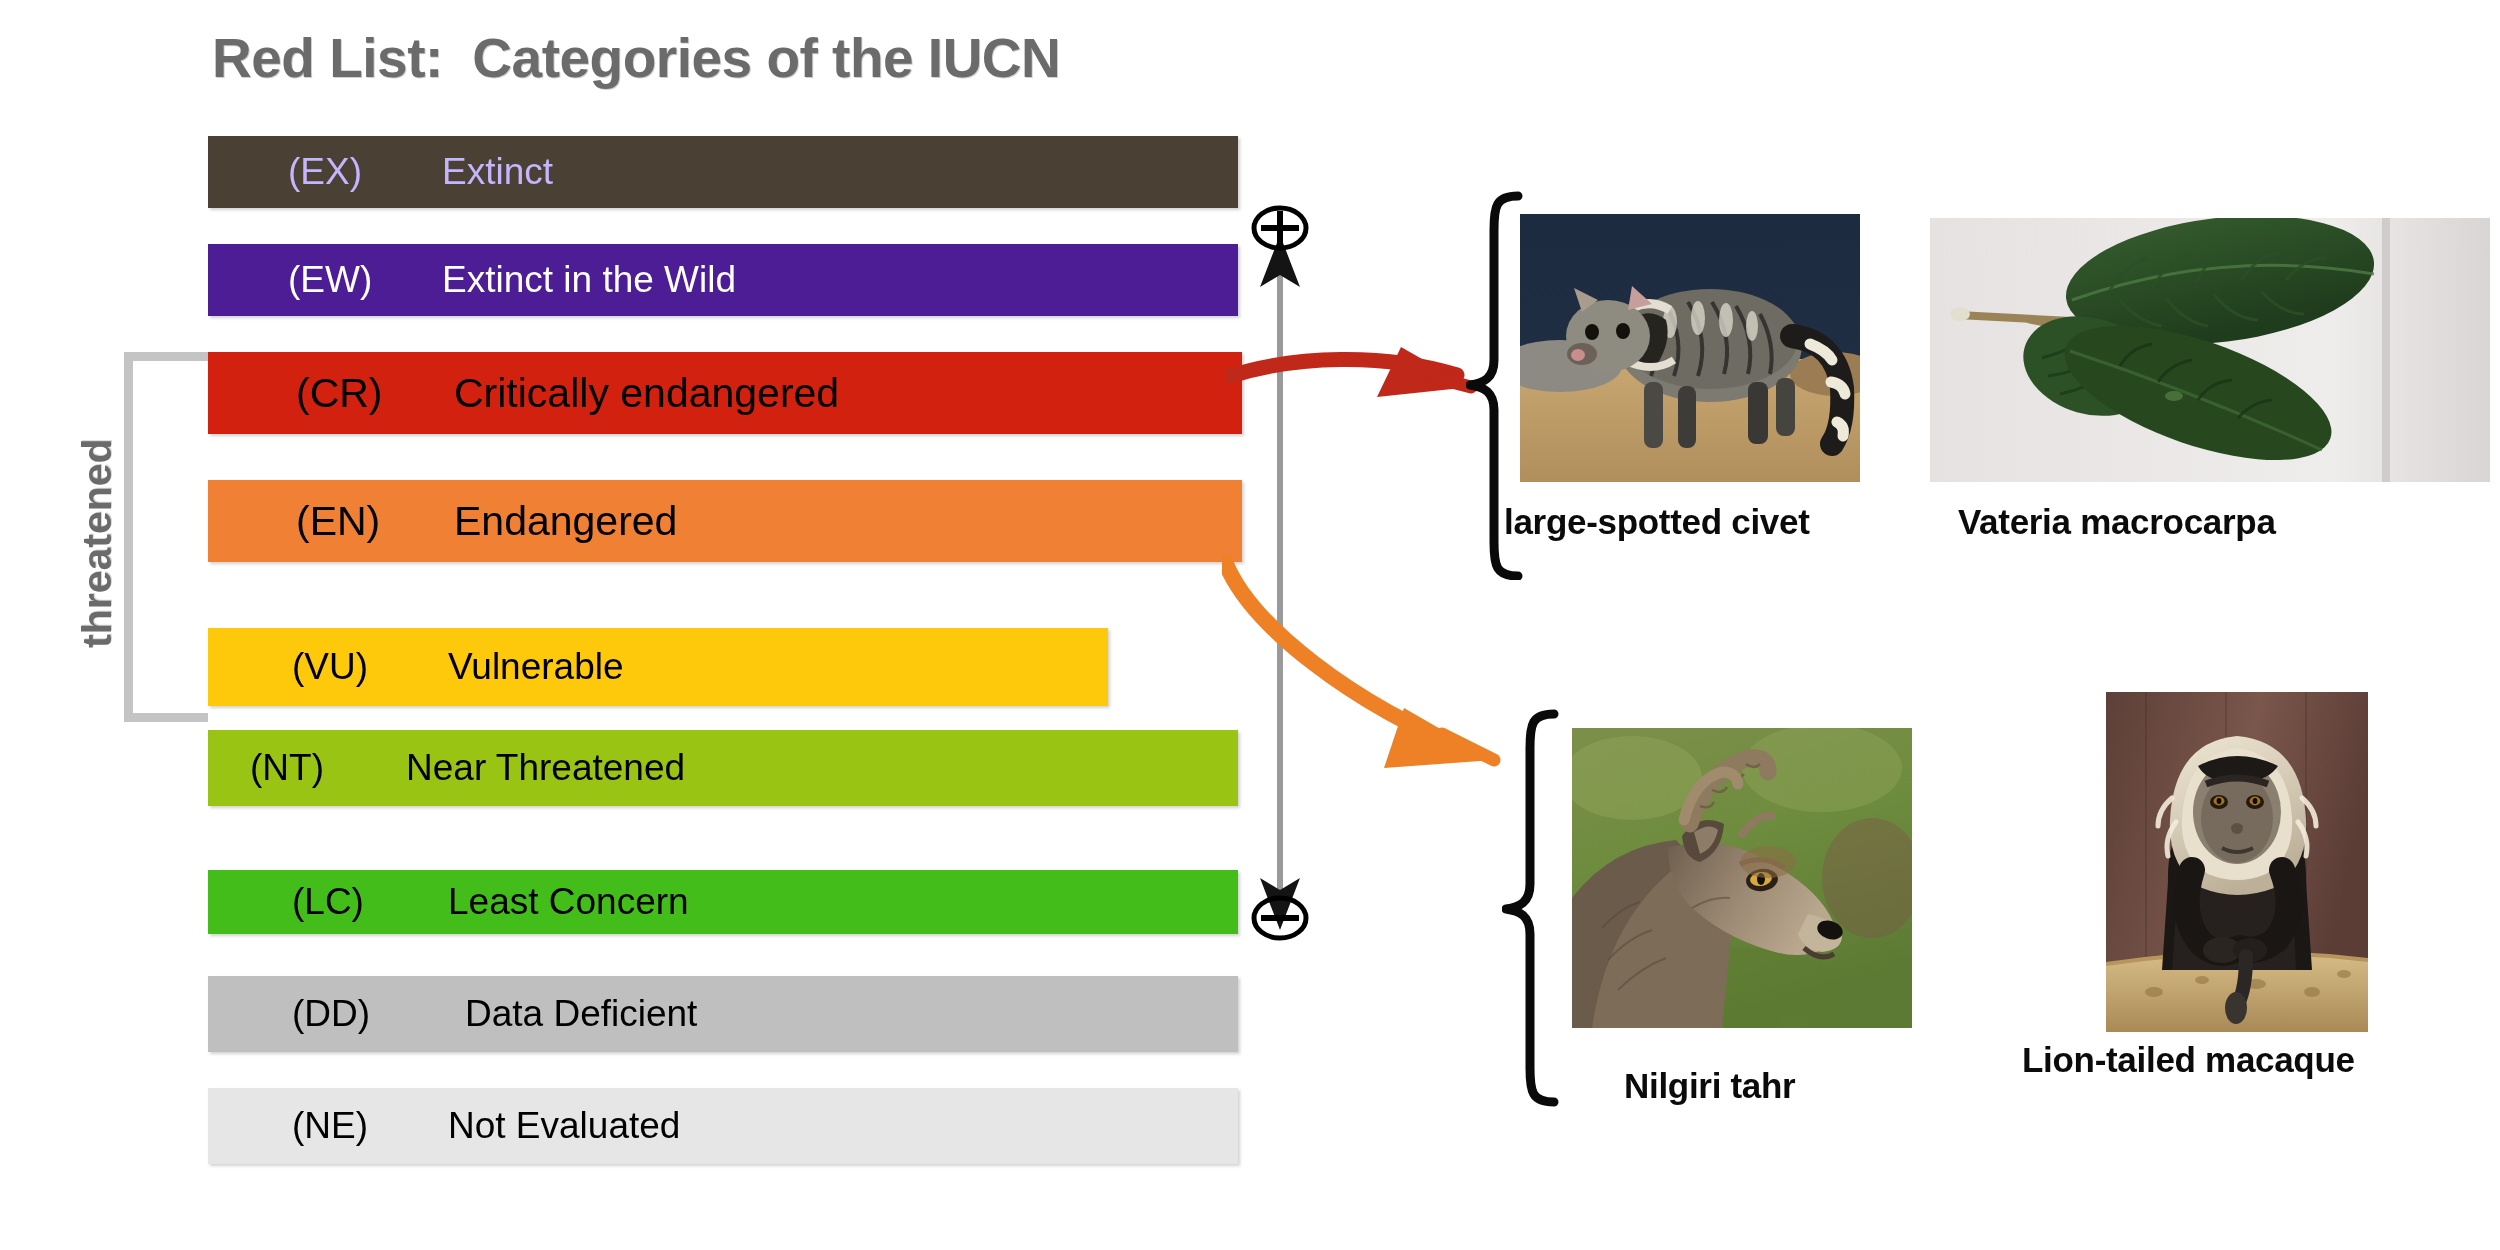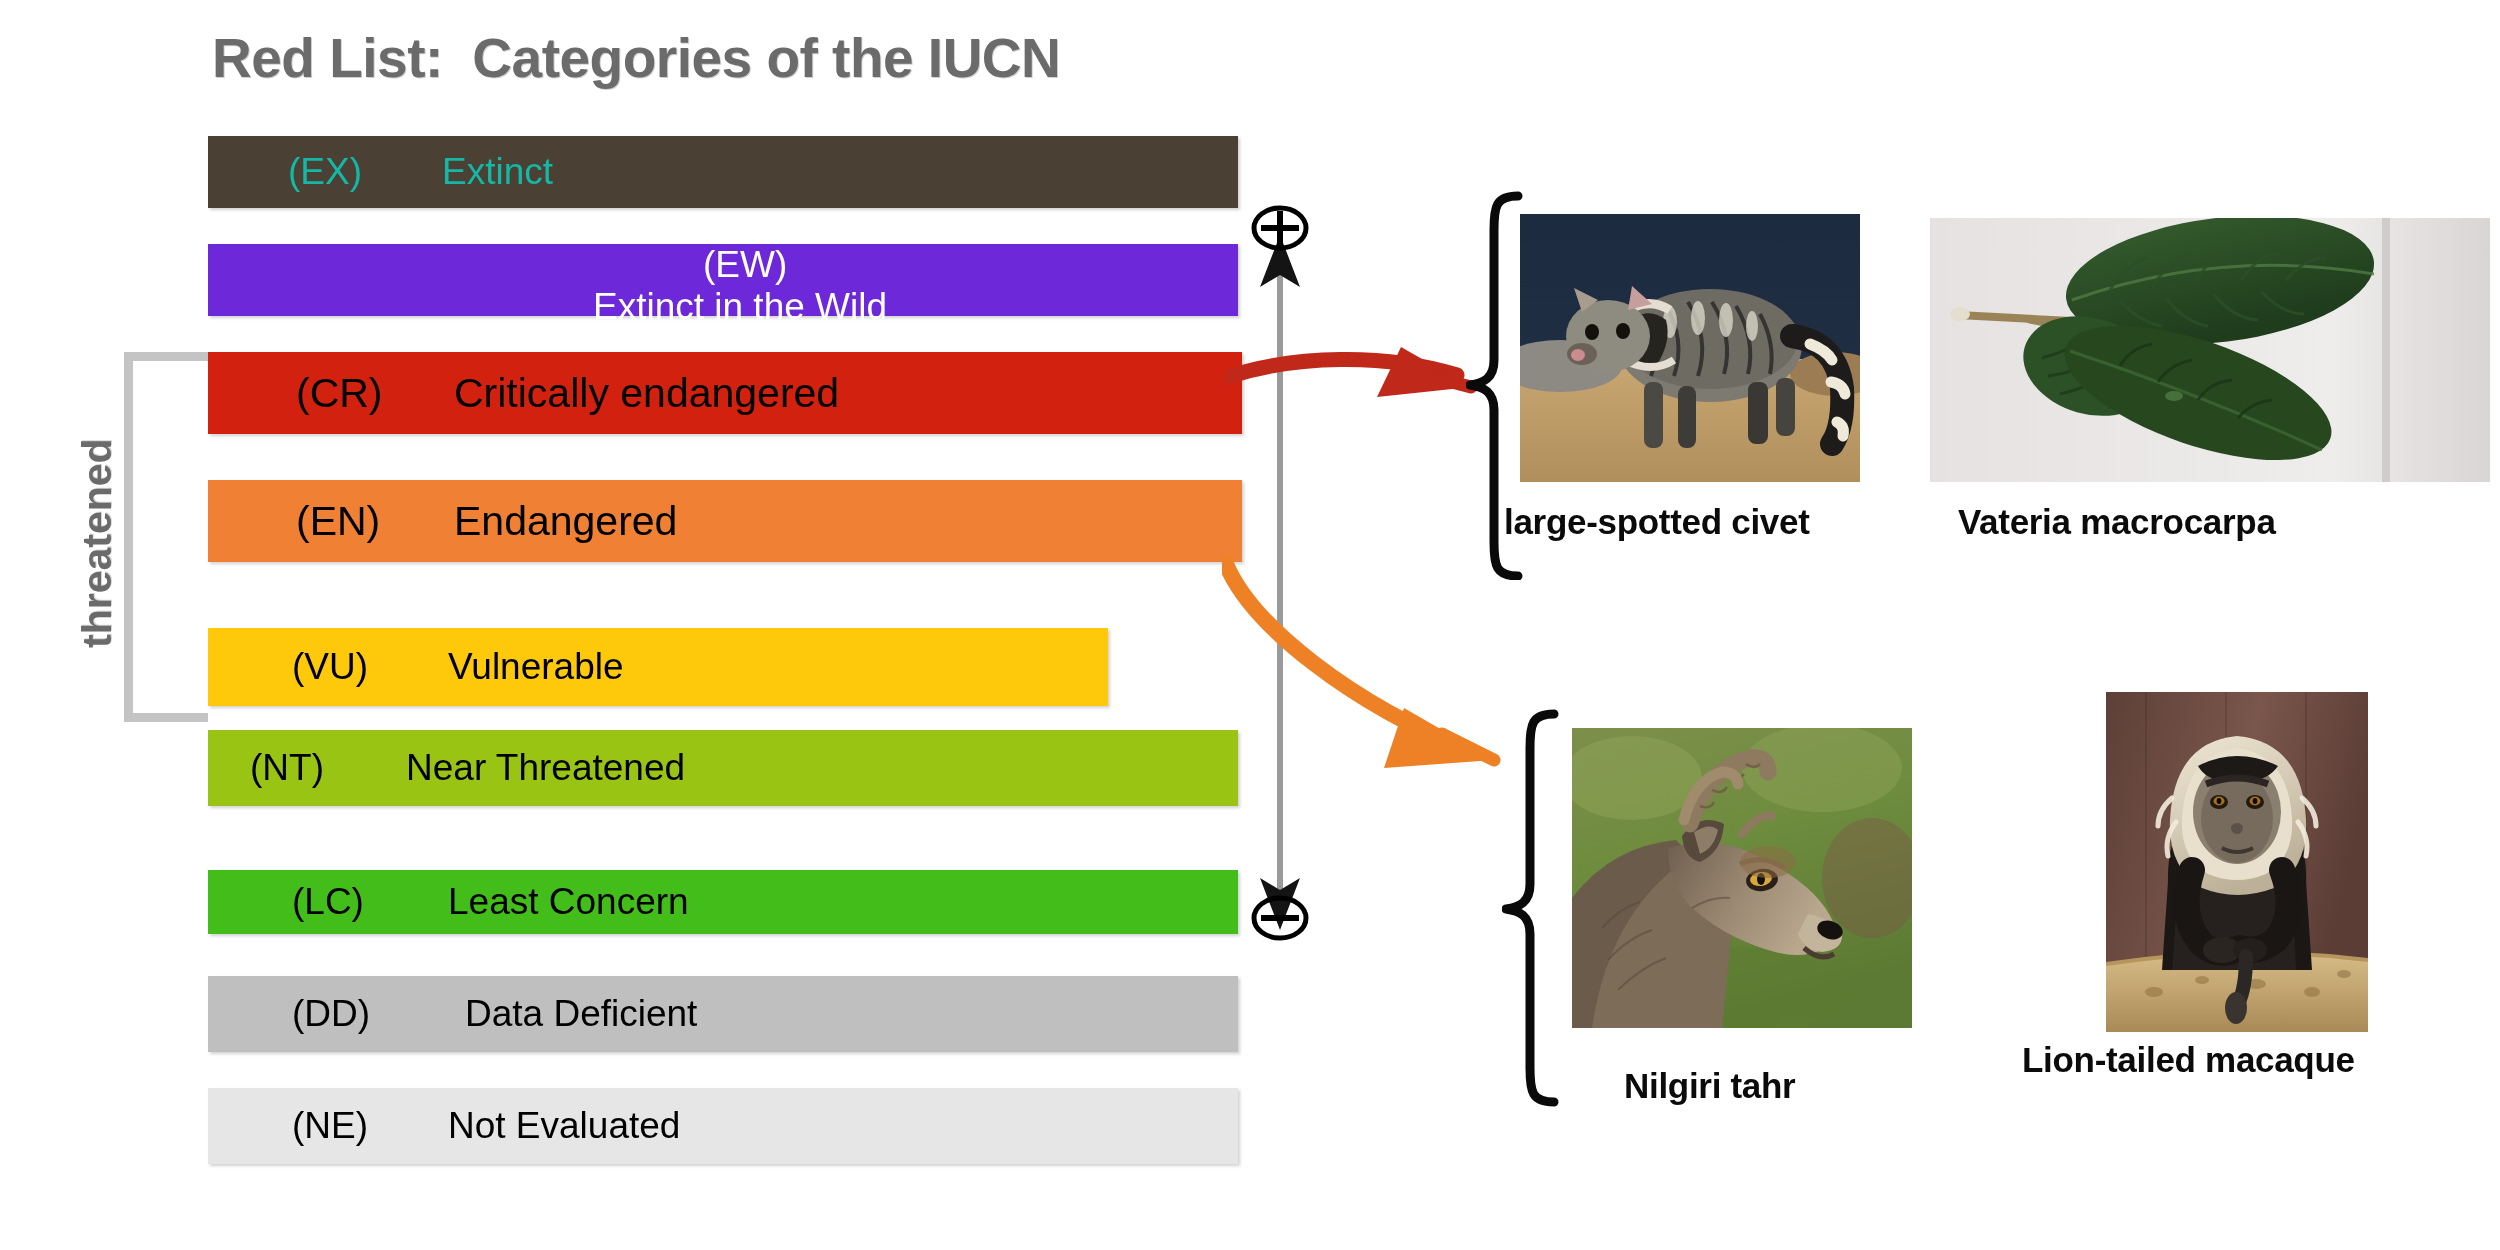--- a/index.html
+++ b/index.html
@@ -81,26 +81,26 @@
 
 <div id="stage">
 
   <div class="title">Red List:  Categories of the IUCN</div>
 
   <div class="thr-bracket" style="left:124px;top:352px;width:84px;height:370px;"></div>
   <div class="thr-label" style="left:74px;top:648px;">threatened</div>
 
   <div class="bars">
 
-    <div class="bar" style="left: 208px; top: 136px; width: 1030px; height: 72px; background: rgb(74, 64, 52); color: #14b8a6;">
+    <div class="bar" style="left: 208px; top: 136px; width: 1030px; height: 72px; background: rgb(74, 64, 52); color: #c4b5fd;">
       <span class="code" style="margin-left:80px;width:120px;">(EX)</span>
       <span class="name" style="margin-left:34px;">Extinct</span>
     </div>
 
-    <div class="bar" style="left: 208px; top: 244px; width: 1030px; height: 72px; background: #6d28d9; color: rgb(255, 255, 255); flex-direction: column;">
+    <div class="bar" style="left: 208px; top: 244px; width: 1030px; height: 72px; background: #4c1d95; color: rgb(255, 255, 255);">
       <span class="code" style="margin-left:80px;width:120px;">(EW)</span>
       <span class="name" style="margin-left:34px;">Extinct in the Wild</span>
     </div>
 
     <div class="bar big" style="left: 208px; top: 352px; width: 1034px; height: 82px; background: rgb(211, 33, 16); color: rgb(0, 0, 0);">
       <span class="code" style="margin-left:88px;width:124px;">(CR)</span>
       <span class="name" style="margin-left:34px;">Critically endangered</span>
     </div>
 
     <div class="bar big" style="left: 208px; top: 480px; width: 1034px; height: 82px; background: rgb(240, 128, 51); color: rgb(0, 0, 0);">

